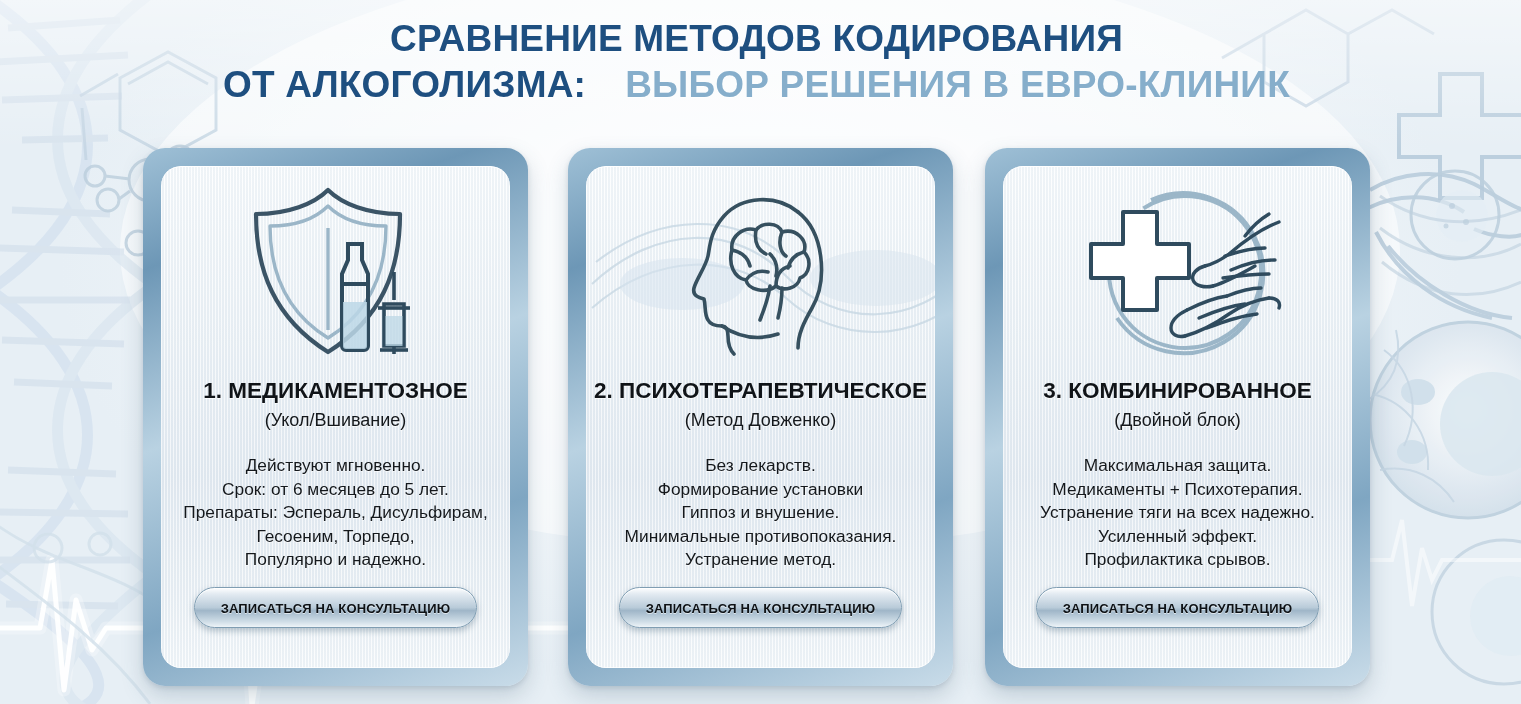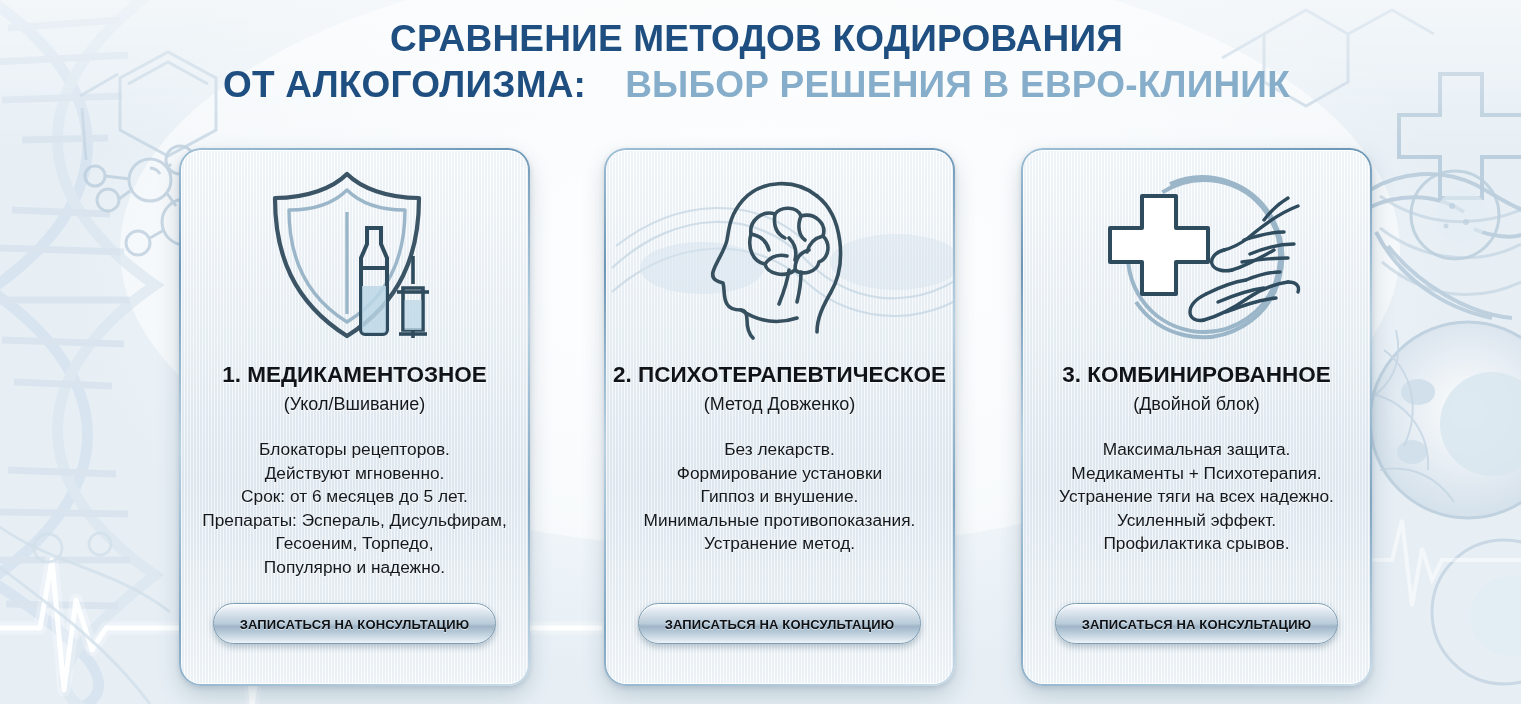--- a/index.html
+++ b/index.html
@@ -30,27 +30,26 @@
     line-height:46px;
     letter-spacing:0.2px;
     white-space:nowrap;
   }
   .t-dark{color:#1e4f80;text-shadow:0 1px 0 rgba(255,255,255,.75);}
   .t-light{color:#86aecb;text-shadow:0 1px 0 rgba(255,255,255,.75);margin-left:39px;}
 
   
   .cards{position:absolute;top:148px;left:0;width:1521px;height:540px;z-index:6;}
   .card{
-    position:absolute;top:0;height:538px;width:351px;
+    position:absolute;top:0;height:538px;width:385px;
     border-radius:22px;
-    padding:2px;
+    padding:18px;
     background:linear-gradient(160deg,#9fc0d6 0%, #6d97b6 18%, #b9d2e2 45%, #7fa6c2 72%, #c9dce9 100%);
     box-shadow:0 10px 22px rgba(60,90,115,.22), 0 2px 5px rgba(60,90,115,.16);
     box-sizing:border-box;
-    margin-left:36px;
   }
   .card-inner{
     position:relative;width:100%;height:100%;border-radius:20px;overflow:hidden;
     background:
       repeating-linear-gradient(90deg, rgba(255,255,255,.55) 0px, rgba(255,255,255,.55) 1px, rgba(210,222,232,.30) 1px, rgba(210,222,232,.30) 3px),
       linear-gradient(180deg,#fbfdfe 0%, #eef3f7 34%, #e3eaf1 62%, #edf2f6 86%, #f7fafc 100%);
     display:flex;flex-direction:column;align-items:center;
     box-sizing:border-box;
   }
   .card-inner::after{
@@ -266,21 +265,20 @@
               <line x1="142" y1="124" x2="174" y2="124"></line>
               <line x1="144" y1="166" x2="172" y2="166"></line>
               <line x1="158" y1="162" x2="158" y2="170"></line>
             </g>
             <rect x="149.5" y="132" width="17" height="30" fill="#bcd7e6" opacity=".75"></rect>
           </svg>
         </div>
         <p class="card-title">1. МЕДИКАМЕНТОЗНОЕ</p>
         <p class="card-subtitle">(Укол/Вшивание)</p>
         <div class="card-body">
-          <div>Блокаторы рецепторов.</div>
           <div>Действуют мгновенно.</div>
           <div>Срок: от 6 месяцев до 5 лет.</div>
           <div>Препараты: Эспераль, Дисульфирам,</div>
           <div>Гесоеним, Торпедо,</div>
           <div>Популярно и надежно.</div>
         </div>
         <div class="cta-wrap">
           <span class="cta">ЗАПИСАТЬСЯ НА КОНСУЛЬТАЦИЮ</span>
         </div>
       </div>

